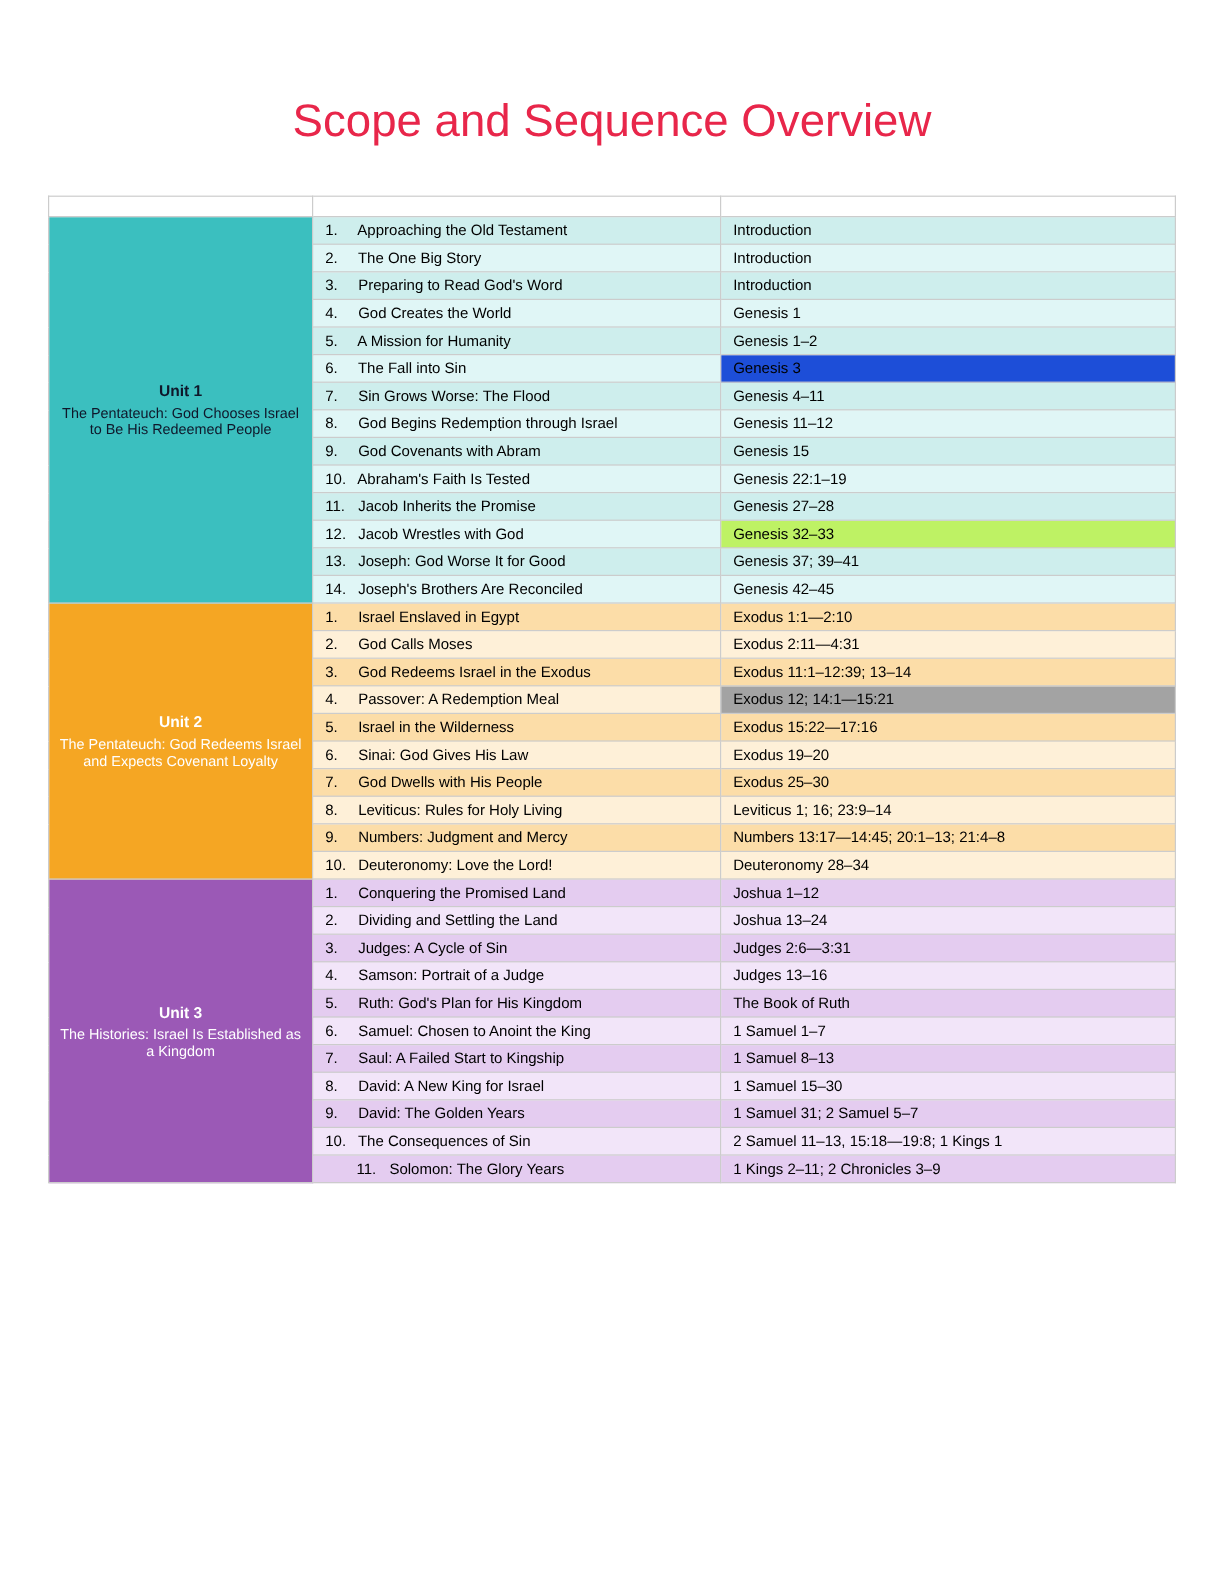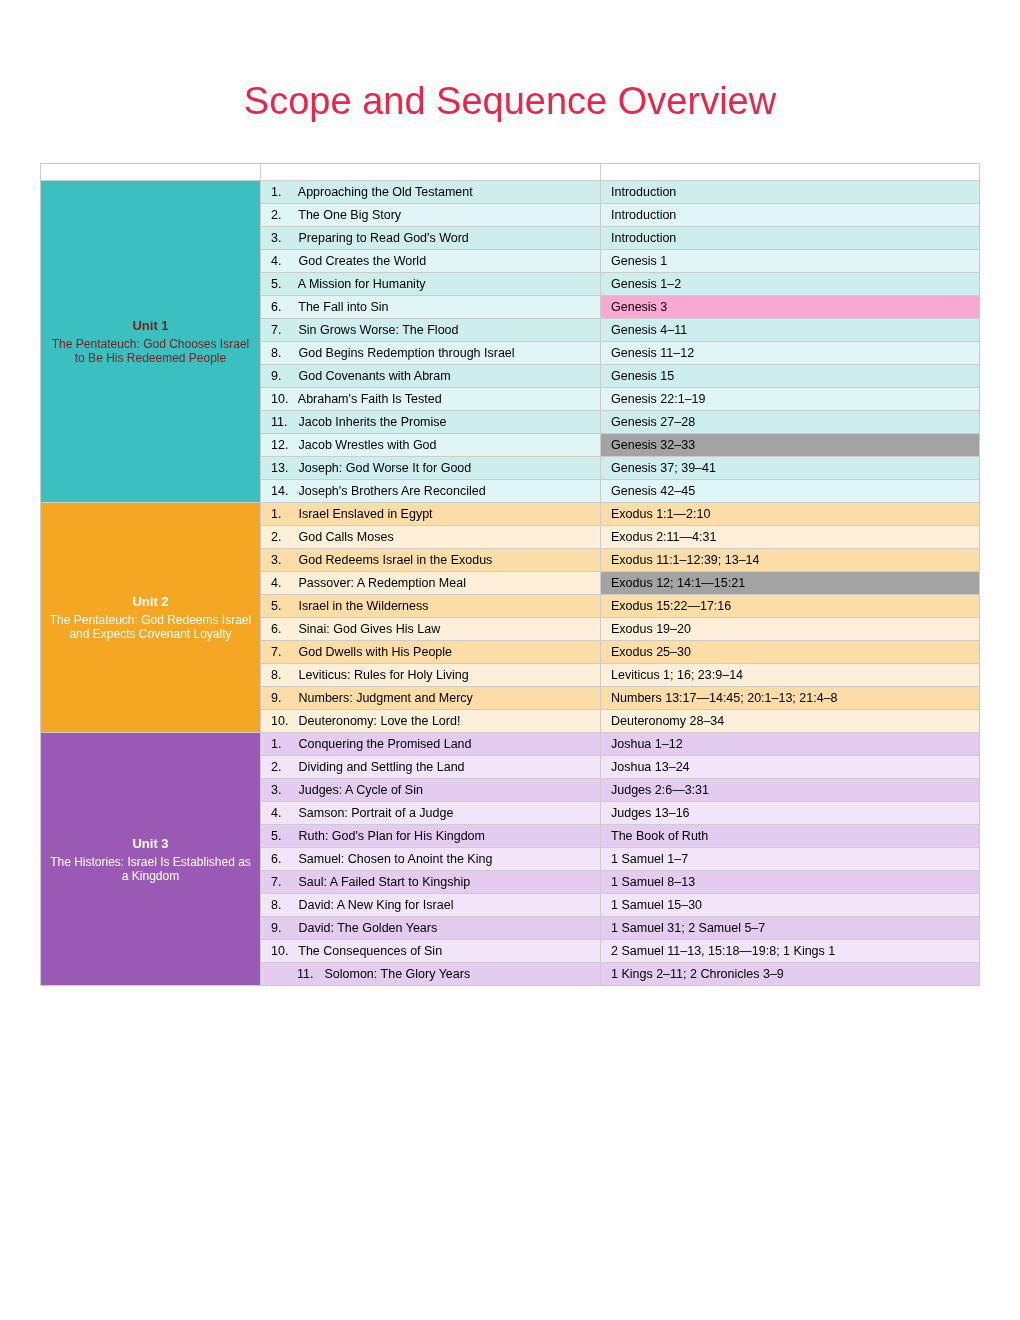--- a/index.html
+++ b/index.html
@@ -67,21 +67,21 @@
       font-size: 12px;
       margin-top: 4px;
     }
 
     .lesson-num {
       min-width: 24px;
       display: inline-block;
     }
 
     
-    .unit1-bg { background-color: #3bbfbf; color: #7f1d1d; margin-top: 12px; }
+    .unit1-bg { background-color: #3bbfbf; color: #0f172a; margin-top: 12px; }
 
     
     .unit2-bg { background-color: #f5a623; color: white; }
 
     
     .unit3-bg { background-color: #9b59b6; color: white; }
 
     td.lesson-cell {
       font-size: 12.5px;
     }
@@ -125,21 +125,21 @@
         <tr>
           <td class="lesson-cell" style="background-color: rgb(224, 246, 246);"><span class="lesson-num">4.</span> <span>God Creates the World</span></td>
           <td class="ref-cell" style="background-color: rgb(224, 246, 246);">Genesis 1</td>
         </tr>
         <tr>
           <td class="lesson-cell" style="background-color: rgb(206, 238, 237);"><span class="lesson-num">5.</span> <span>A Mission for Humanity</span></td>
           <td class="ref-cell" style="background-color: rgb(206, 238, 237);">Genesis 1–2</td>
         </tr>
         <tr>
           <td class="lesson-cell" style="background-color: rgb(224, 246, 246);"><span class="lesson-num">6.</span> <span>The Fall into Sin</span></td>
-          <td class="ref-cell" style="background-color: #f9a8d4;">Genesis 3</td>
+          <td class="ref-cell" style="background-color: #1d4ed8;">Genesis 3</td>
         </tr>
         <tr>
           <td class="lesson-cell" style="background-color: rgb(206, 238, 237);"><span class="lesson-num">7.</span> <span>Sin Grows Worse: The Flood</span></td>
           <td class="ref-cell" style="background-color: rgb(206, 238, 237);">Genesis 4–11</td>
         </tr>
         <tr>
           <td class="lesson-cell" style="background-color: rgb(224, 246, 246);"><span class="lesson-num">8.</span> <span>God Begins Redemption through Israel</span></td>
           <td class="ref-cell" style="background-color: rgb(224, 246, 246);">Genesis 11–12</td>
         </tr>
         <tr>
@@ -149,21 +149,21 @@
         <tr>
           <td class="lesson-cell" style="background-color: rgb(224, 246, 246);"><span class="lesson-num">10.</span> <span>Abraham's Faith Is Tested</span></td>
           <td class="ref-cell" style="background-color: rgb(224, 246, 246);">Genesis 22:1–19</td>
         </tr>
         <tr>
           <td class="lesson-cell" style="background-color: rgb(206, 238, 237);"><span class="lesson-num">11.</span> <span>Jacob Inherits the Promise</span></td>
           <td class="ref-cell" style="background-color: rgb(206, 238, 237);">Genesis 27–28</td>
         </tr>
         <tr>
           <td class="lesson-cell" style="background-color: rgb(224, 246, 246);"><span class="lesson-num">12.</span> <span>Jacob Wrestles with God</span></td>
-          <td class="ref-cell" style="background-color: #a3a3a3;">Genesis 32–33</td>
+          <td class="ref-cell" style="background-color: #bef264;">Genesis 32–33</td>
         </tr>
         <tr>
           <td class="lesson-cell" style="background-color: rgb(206, 238, 237);"><span class="lesson-num">13.</span> <span>Joseph: God Worse It for Good</span></td>
           <td class="ref-cell" style="background-color: rgb(206, 238, 237);">Genesis 37; 39–41</td>
         </tr>
         <tr>
           <td class="lesson-cell" style="background-color: rgb(224, 246, 246);"><span class="lesson-num">14.</span> <span>Joseph's Brothers Are Reconciled</span></td>
           <td class="ref-cell" style="background-color: rgb(224, 246, 246);">Genesis 42–45</td>
         </tr>
         <tr>

